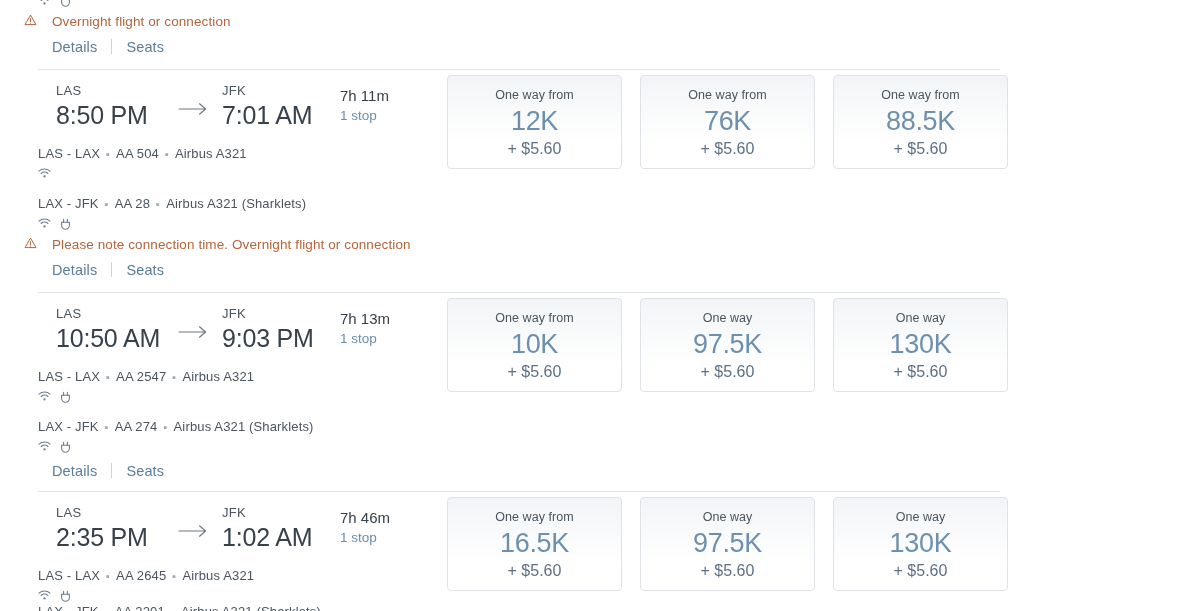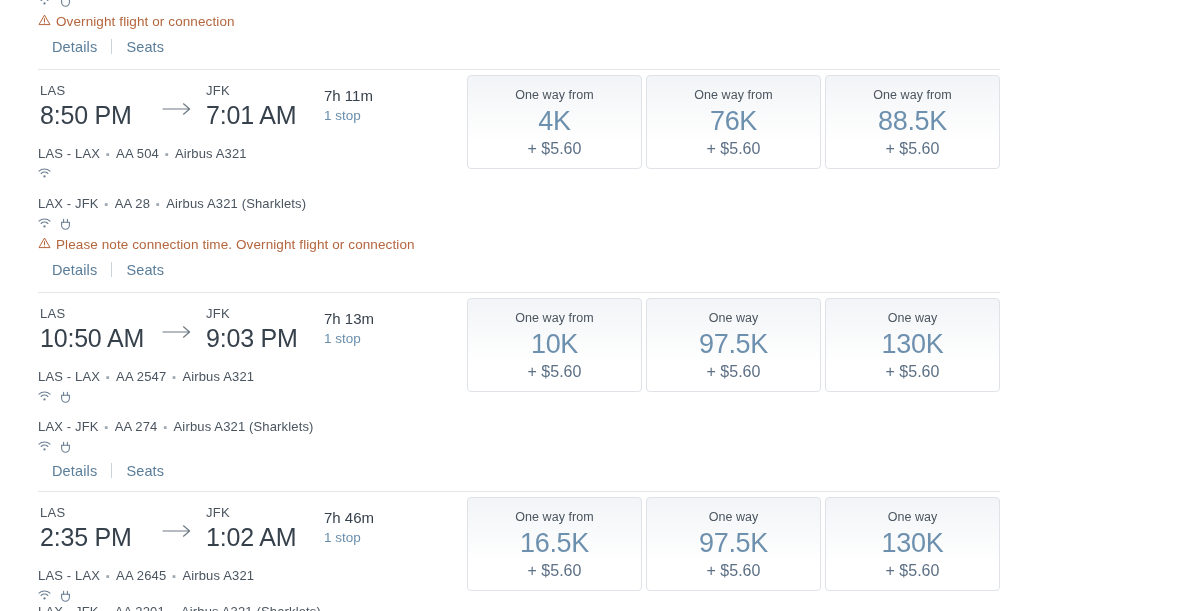--- a/index.html
+++ b/index.html
@@ -37,22 +37,22 @@
     height: 19px;
     padding-left: 38px;
   }
   .amenity-icon { display: block; }
   .amenity-icon svg { display: block; }
 
   
   .warning {
     display: flex;
     align-items: center;
-    gap: 5px;
-    padding-left: 38px;
+    gap: 15px;
+    padding-left: 24px;
     height: 22px;
     color: #b4653c;
     font-size: 13.5px;
     letter-spacing: .1px;
   }
   .warn-icon { display: block; flex: none; }
 
   
   .links {
     display: flex;
@@ -80,24 +80,23 @@
     background: #e3e6e9;
     margin-left: 38px;
     margin-right: 10px;
   }
 
   
   .itin-row {
     position: relative;
     display: flex;
     align-items: flex-start;
-    padding-left: 20px;
+    padding-left: 56px;
     padding-top: 12px;
     min-height: 58px;
-    margin-left: 20px;
   }
 
   .seg-depart { width: 108px; }
   .seg-arrow {
     width: 58px;
     display: flex;
     align-items: center;
     justify-content: center;
     padding-top: 20px;
   }
@@ -127,21 +126,21 @@
     color: #6a8eac;
     line-height: 19px;
   }
 
   
   .cards {
     position: absolute;
     left: 447px;
     top: 5px;
     display: flex;
-    gap: 4px;
+    gap: 18px;
   }
   .price-card {
     width: 175px;
     height: 94px;
     border: 1px solid #dfe3e7;
     border-radius: 4px;
     background: linear-gradient(to bottom, #f2f4f7 0%, #f8f9fa 32%, #ffffff 72%, #ffffff 100%);
     display: flex;
     flex-direction: column;
     align-items: center;
@@ -269,21 +268,21 @@
           <div class="apt-time">7:01 AM</div>
         </div>
         <div class="seg-dur">
           <div class="dur-text">7h 11m</div>
           <div class="stops-text">1 stop</div>
         </div>
 
         <div class="cards">
           <div class="price-card">
             <div class="card-label">One way from</div>
-            <div class="card-amount">4K</div>
+            <div class="card-amount">12K</div>
             <div class="card-fee">+ $5.60</div>
           </div>
           <div class="price-card">
             <div class="card-label">One way from</div>
             <div class="card-amount">76K</div>
             <div class="card-fee">+ $5.60</div>
           </div>
           <div class="price-card">
             <div class="card-label">One way from</div>
             <div class="card-amount">88.5K</div>

